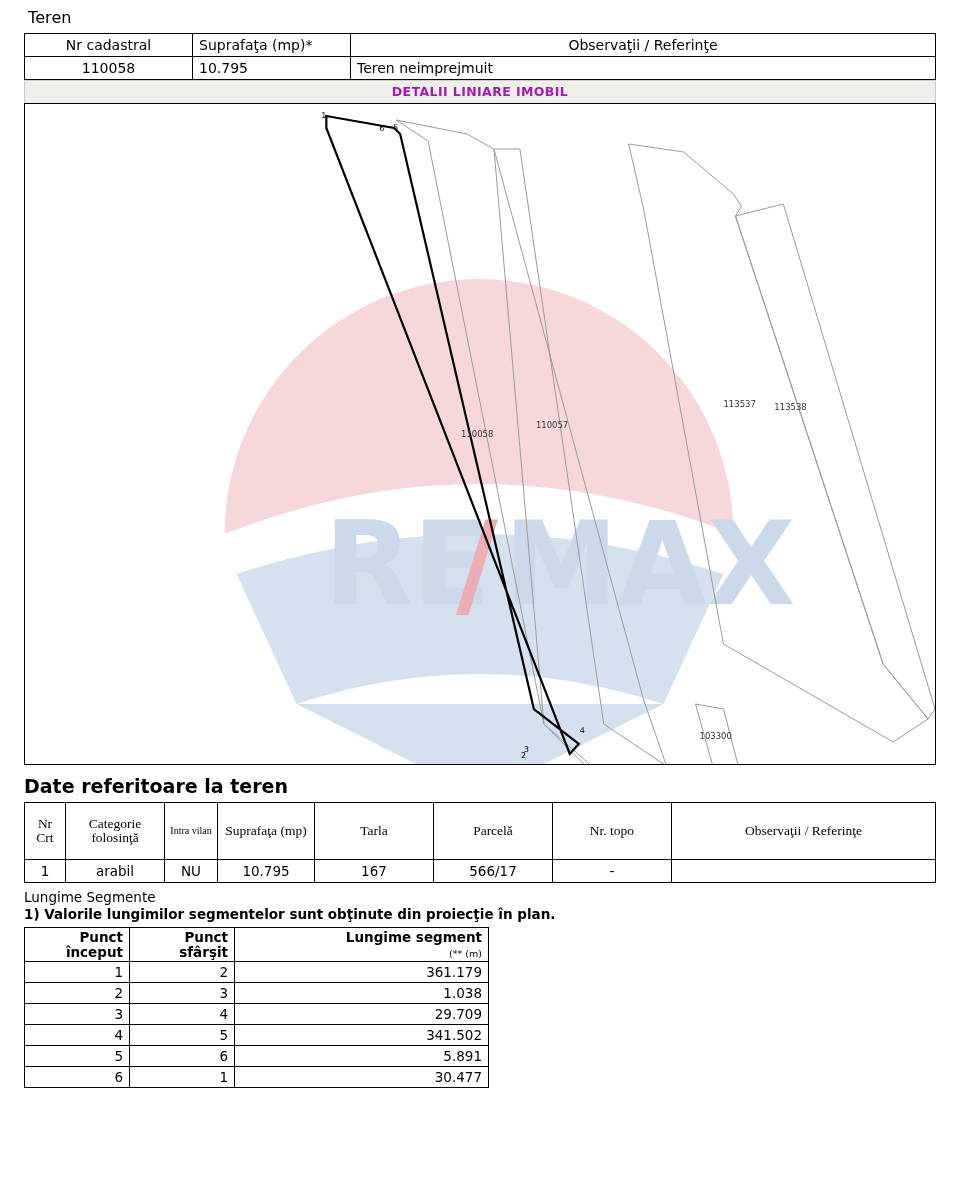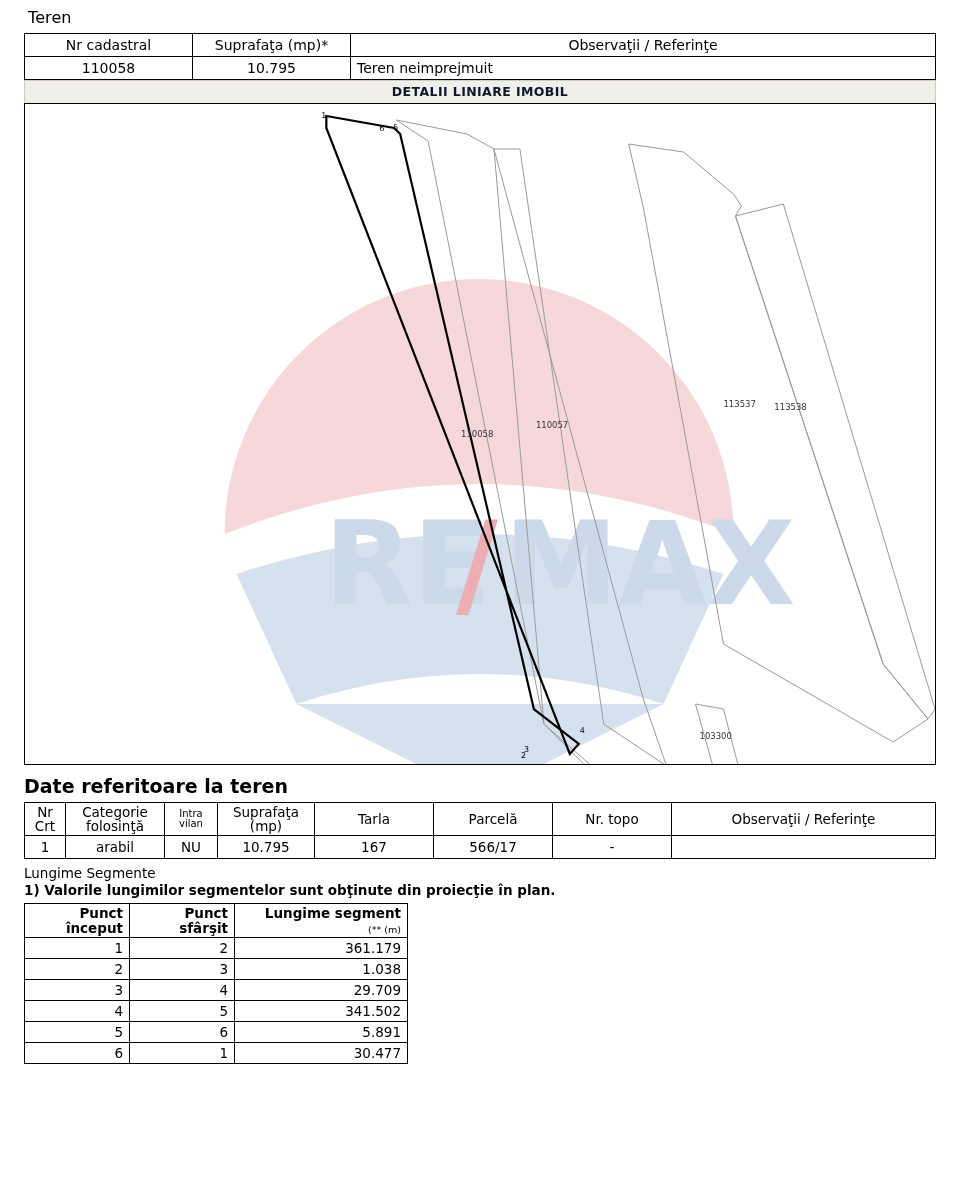--- a/index.html
+++ b/index.html
@@ -58,60 +58,60 @@
   }
   .note-star {
     font-size: 13.5px;
     padding: 3px 0 6px 6px;
   }
 
   
   .teren-table { font-size: 14px; }
   .teren-table th, .teren-table td { padding: 3px 6px; }
   .teren-table .c1 { width: 155px; text-align: center; }
-  .teren-table .c2 { width: 145px; text-align: center; }
+  .teren-table .c2 { width: 145px; text-align: left; }
   .teren-table .c3 { text-align: center; }
   .teren-table td.c3 { text-align: left; }
 
   
   .map-banner {
     background: #f0efe9;
     border: 1px solid #cfccc3;
     border-bottom: none;
     text-align: center;
     font-size: 12.5px;
     font-weight: bold;
     letter-spacing: 0.4px;
     padding: 3px 0 4px 0;
-    color: #0f172a;
+    color: #a21caf;
   }
   .map-box {
     position: relative;
     border: 1px solid #000;
     height: 660px;
     overflow: hidden;
     background: #fff;
   }
   .map-box svg { display: block; width: 100%; height: 100%; }
 
   
   .date-table { font-size: 13.5px; text-align: center; }
-  .date-table th { padding: 2px 4px; line-height: 1.05; }
+  .date-table th { padding: 14px 4px; line-height: 1.05; font-family: Liberation Serif, serif; }
   .date-table td { padding: 3px 4px; }
   .date-table .w-nr { width: 32px; }
   .date-table .w-cat { width: 90px; }
   .date-table .w-intra { width: 44px; font-size: 10px; }
   .date-table .w-supr { width: 88px; }
   .date-table .w-tarla { width: 110px; border-radius: 9px; }
   .date-table .w-parc { width: 110px; }
   .date-table .w-topo { width: 110px; }
 
   
   .seg-table {
-    width: 384px;
+    width: 465px;
     font-size: 13.5px;
   }
   .seg-table th {
     text-align: right;
     font-weight: bold;
     line-height: 1.05;
     padding: 2px 6px;
   }
   .seg-table th.center { text-align: right; }
   .seg-table td {

